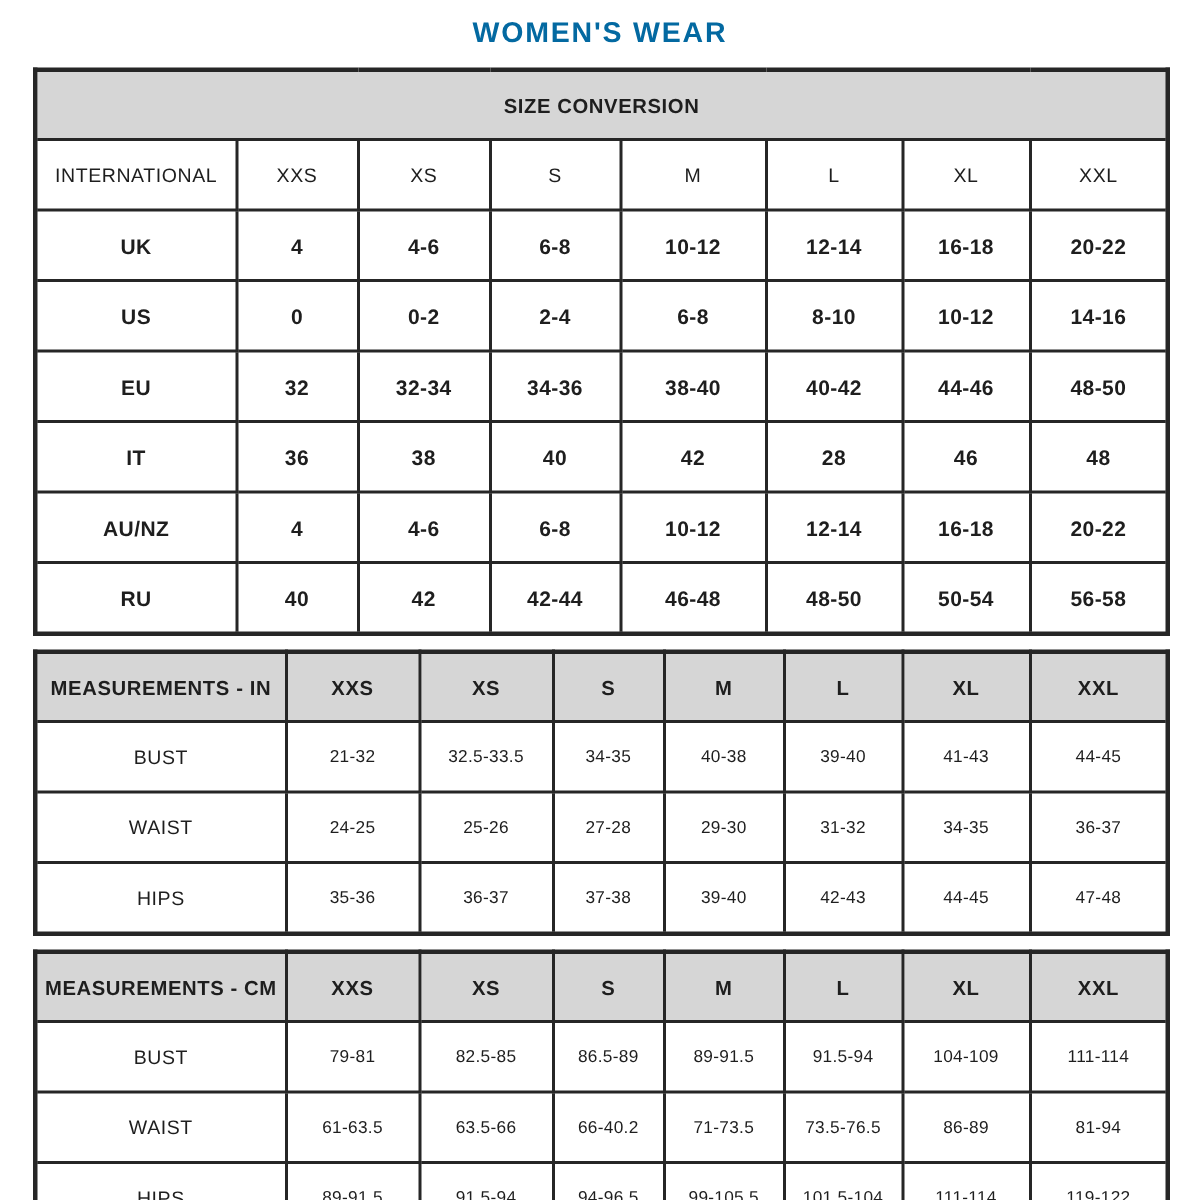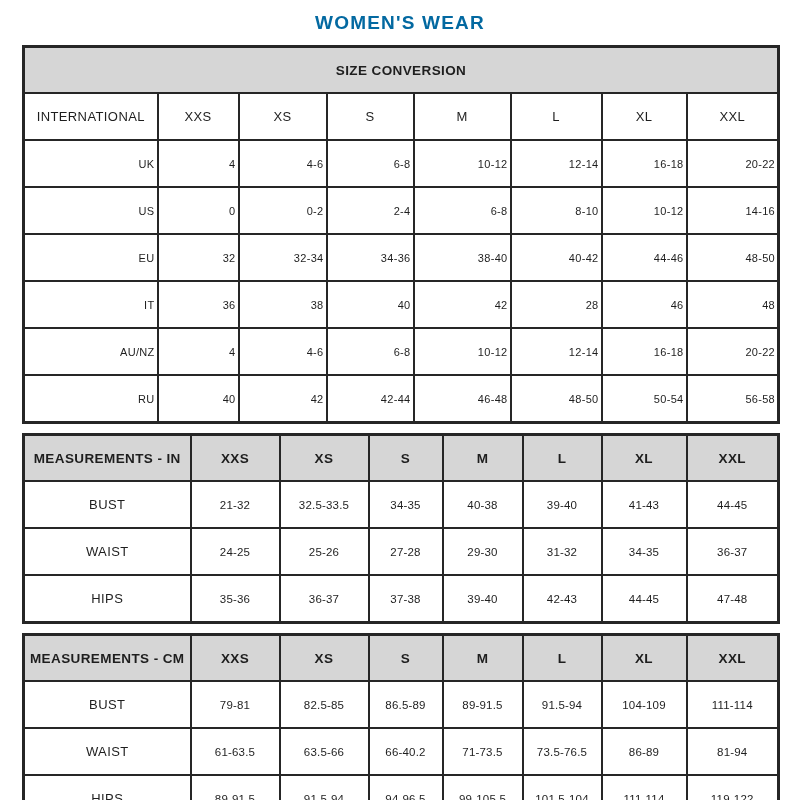--- a/index.html
+++ b/index.html
@@ -53,24 +53,23 @@
     height: 44px;
   }
   
   tr.conv-head td {
     font-weight: 500;
     font-size: 13px;
     letter-spacing: 0.4px;
   }
   
   tr.conv-row td {
-    font-weight: 400;
-    font-size: 11px;
+    font-weight: 700;
+    font-size: 14px;
     letter-spacing: 0.3px;
-    text-align: right;
   }
   
   tr.meas-row td.label {
     font-weight: 500;
     font-size: 13px;
     letter-spacing: 0.4px;
   }
   tr.meas-row td.val {
     font-weight: 500;
     font-size: 11.5px;

